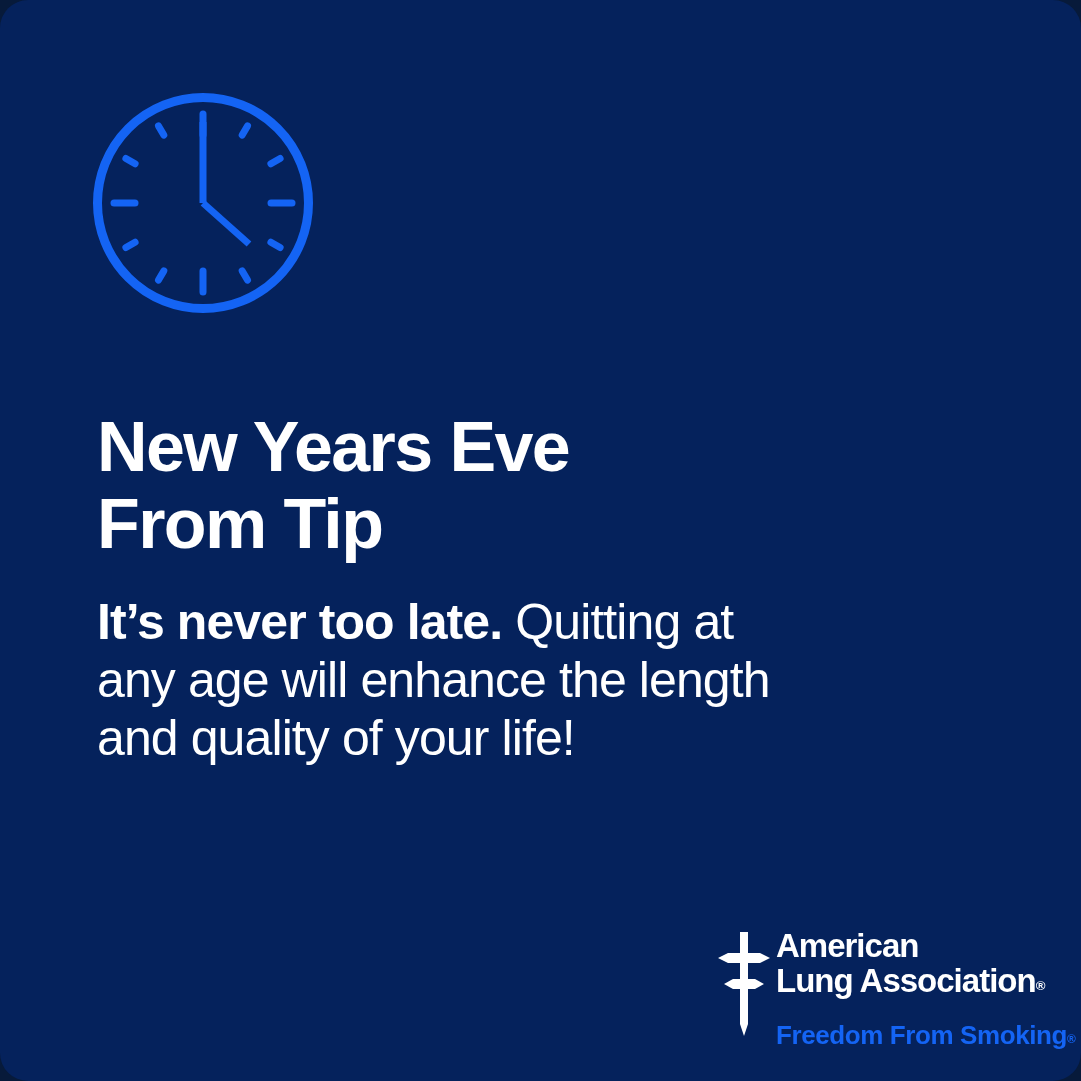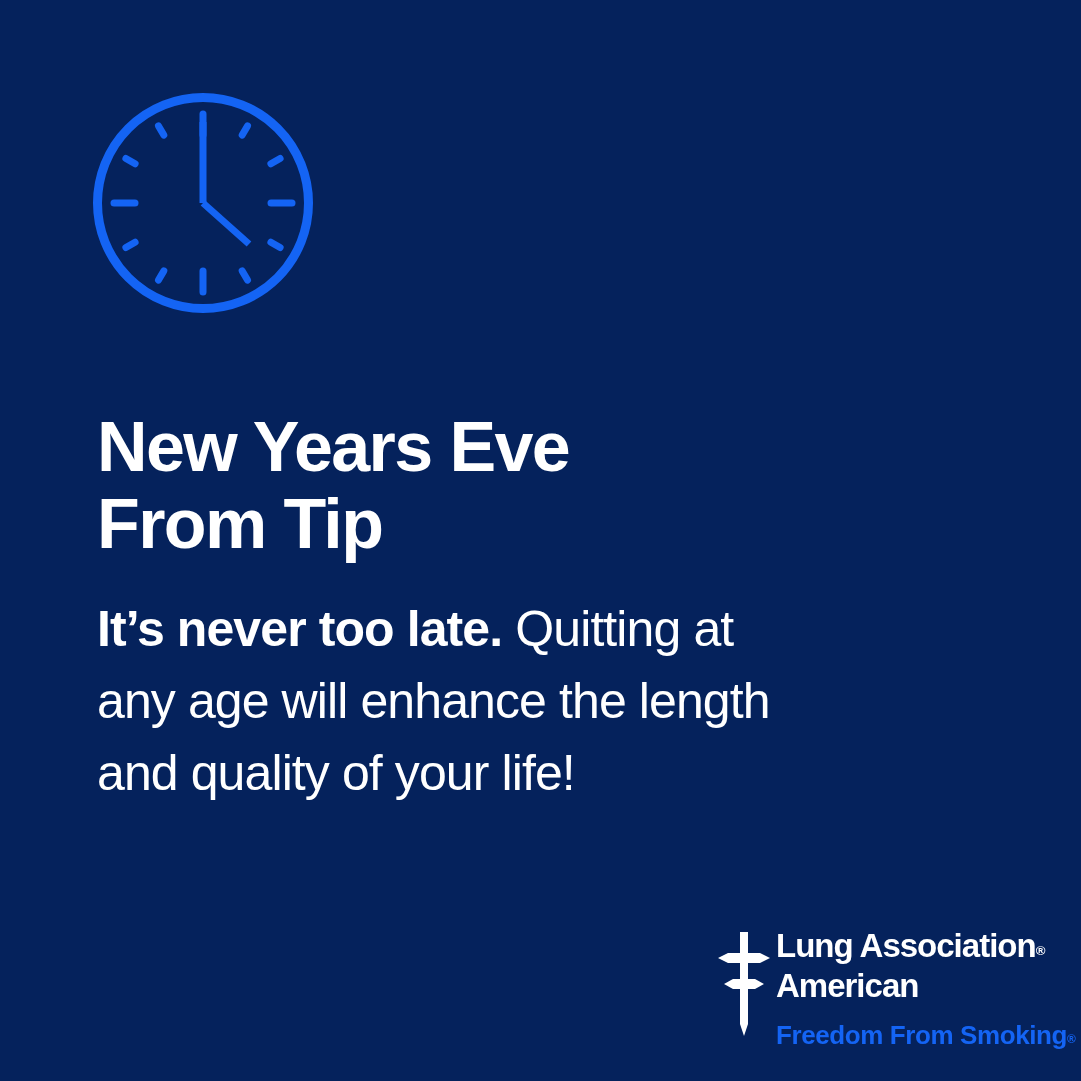--- a/index.html
+++ b/index.html
@@ -9,20 +9,21 @@
   body {
     font-family: "Liberation Sans", sans-serif;
     background: #071a3a;
   }
   #poster {
     position: relative;
     width: 1081px;
     height: 1081px;
     background: #05225c;
     overflow: hidden;
+    border-radius: 28px;
   }
 
   
   #clock-icon {
     position: absolute;
     left: 92px;
     top: 92px;
     width: 222px;
     height: 222px;
   }
@@ -44,21 +45,21 @@
   .headline-line { display: block; white-space: nowrap; }
 
   
   #body-copy {
     position: absolute;
     left: 97px;
     top: 593px;
     width: 680px;
     color: #ffffff;
     font-size: 50px;
-    line-height: 72px;
+    line-height: 58px;
     letter-spacing: -0.9px;
     -webkit-font-smoothing: antialiased;
   }
   #body-lead {
     font-weight: bold;
   }
   #body-rest {
     font-weight: normal;
   }
 
@@ -162,19 +163,19 @@
       <svg width="60" height="108" viewBox="0 0 60 108" xmlns="http://www.w3.org/2000/svg">
 
         <polygon fill="#ffffff" points="26,4 34,4 34,96 30,108 26,96"></polygon>
 
         <polygon fill="#ffffff" points="4,30 14,25 46,25 56,30 46,35 14,35"></polygon>
 
         <polygon fill="#ffffff" points="10,56 19,51 41,51 50,56 41,61 19,61"></polygon>
       </svg>
     </div>
     <div id="logo-text">
+      <span class="logo-org-line">American</span>
       <span class="logo-org-line"><span>Lung Association</span><span class="reg-mark">®</span></span>
-      <span class="logo-org-line">American</span>
       <span id="logo-tagline"><span>Freedom From Smoking</span><span class="reg-mark-sm">®</span></span>
     </div>
   </div>
 
 </div>
 
 </body></html>

